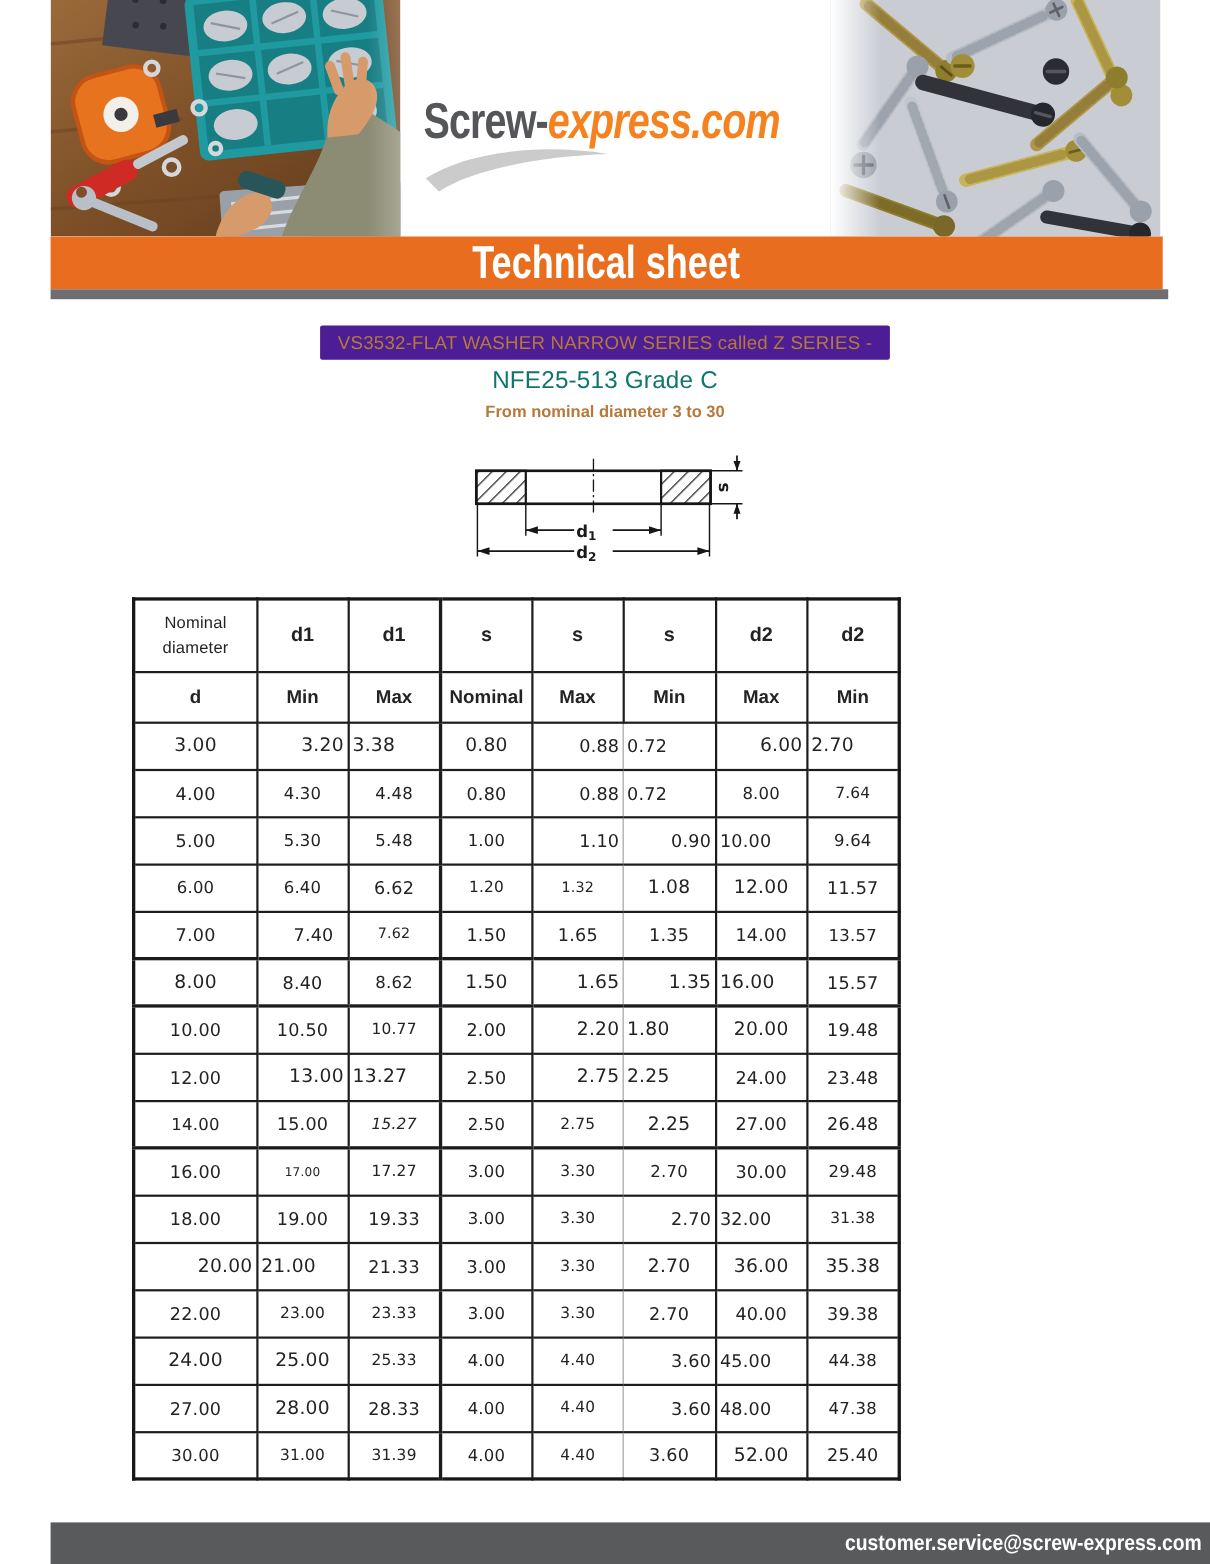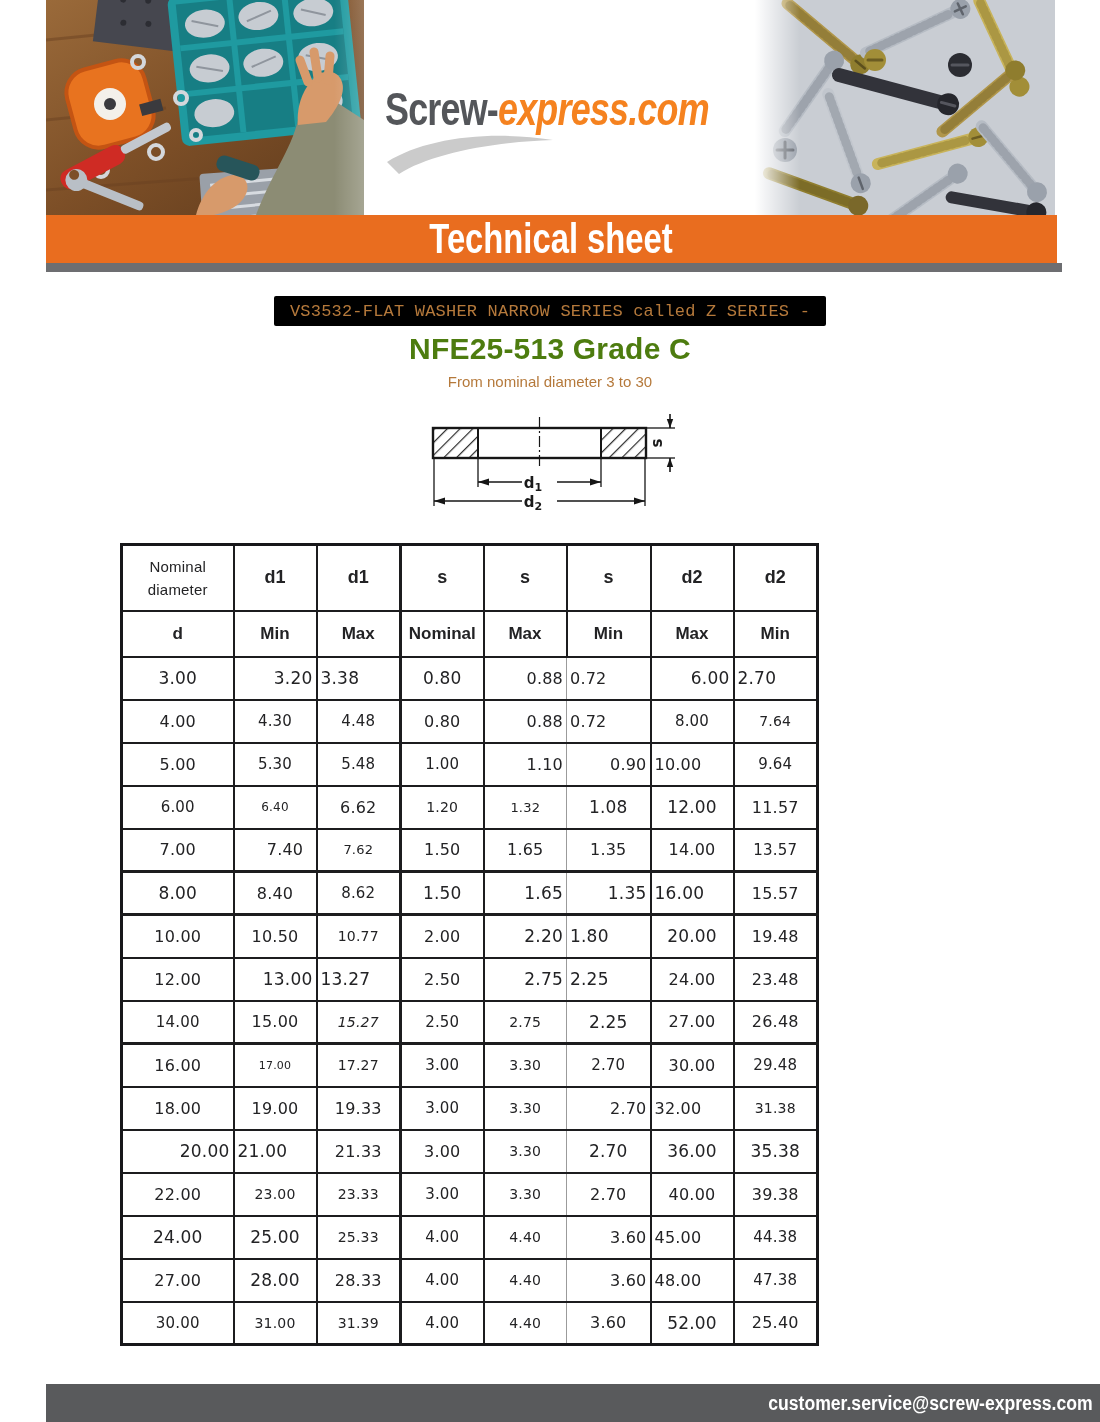--- a/index.html
+++ b/index.html
@@ -29,25 +29,25 @@
   }
   .banner-title {
     color:#ffffff; font-weight:bold; font-size:42px; letter-spacing:0px;
     transform:scaleX(0.78); white-space:nowrap;
   }
   .gray-strip { position:absolute; left:46px; top:263px; width:1016px; height:9px; background:#6d6e71; }
 
   
   .titles { position:absolute; left:0; top:296px; width:1100px; text-align:center; }
   .title-band {
-    display:inline-block; background:#000000; padding:6px 16px 5px 16px; border-radius:2px;font-family:Liberation Mono, monospace;
+    display:inline-block; background:#4c1d95; padding:6px 16px 5px 16px; border-radius:2px;
   }
   .title-line1 { color:#b5793b; font-size:17px; letter-spacing:0.2px; }
-  .title-line2 { margin-top:6px; color:#4d7c0f; font-size:30px; font-weight:bold; letter-spacing:0.2px; }
-  .title-line3 { margin-top:7px; color:#b5793b; font-size:15px; }
+  .title-line2 { margin-top:6px; color:#0f766e; font-size:22px; font-weight:normal; letter-spacing:0.2px; }
+  .title-line3 { margin-top:7px; color:#b5793b; font-size:15px;font-weight:bold; }
 
   
   .diagram { position:absolute; left:425px; top:412px; }
   .dim-label { font-family:"DejaVu Sans", sans-serif; font-weight:bold; font-size:15px; fill:#1a1a1a; }
   .dim-sub  { font-size:11px; font-weight:bold; }
 
   
   .spec-table {
     position:absolute; left:120px; top:543px;
     border-collapse:collapse; table-layout:fixed; background:#ffffff;
@@ -410,21 +410,21 @@
           <td style="font-size: 15px;">5.30</td>
           <td style="font-size: 15px;">5.48</td>
           <td style="font-size: 15px;">1.00</td>
           <td class="al-r" style="font-size: 16px;">1.10</td>
           <td class="al-r" style="font-size: 16px;">0.90</td>
           <td class="al-l" style="font-size: 16px;">10.00</td>
           <td style="font-size: 15px;">9.64</td>
         </tr>
         <tr>
           <td style="font-size: 15px;">6.00</td>
-          <td style="font-size: 12px;">6.40</td>
+          <td style="font-size: 15px;">6.40</td>
           <td style="font-size: 16px;">6.62</td>
           <td style="font-size: 14px;">1.20</td>
           <td style="font-size: 13px;">1.32</td>
           <td style="font-size: 17px;">1.08</td>
           <td style="font-size: 17px;">12.00</td>
           <td style="font-size: 16px;">11.57</td>
         </tr>
         <tr>
           <td style="font-size: 16px;">7.00</td>
           <td style="font-size: 16px; padding-left: 20px;">7.40</td>

